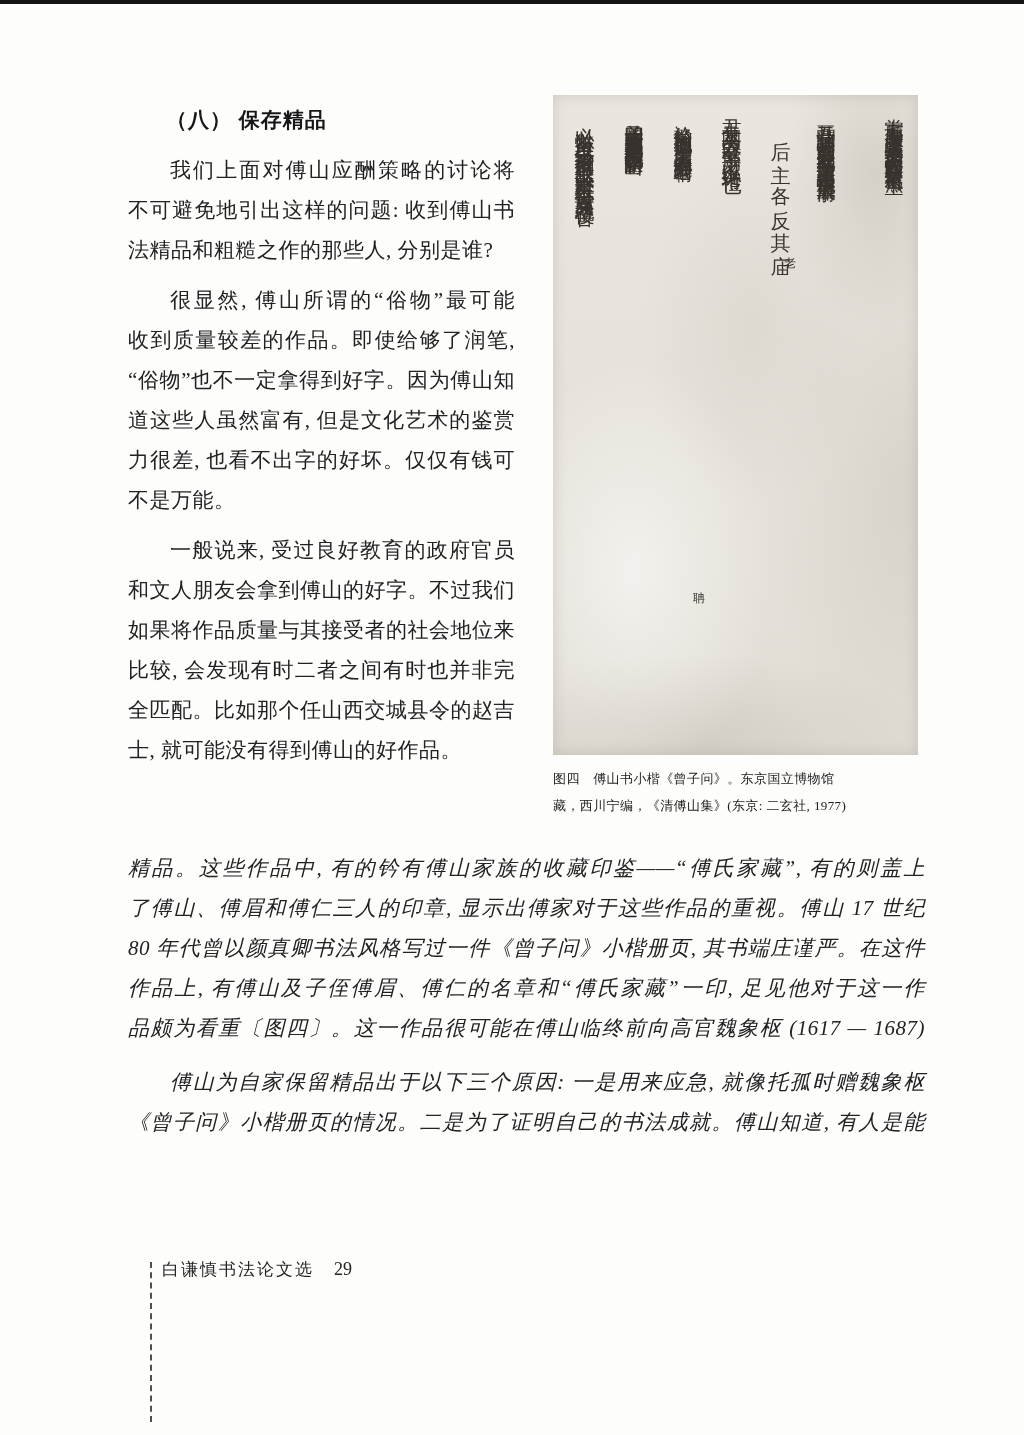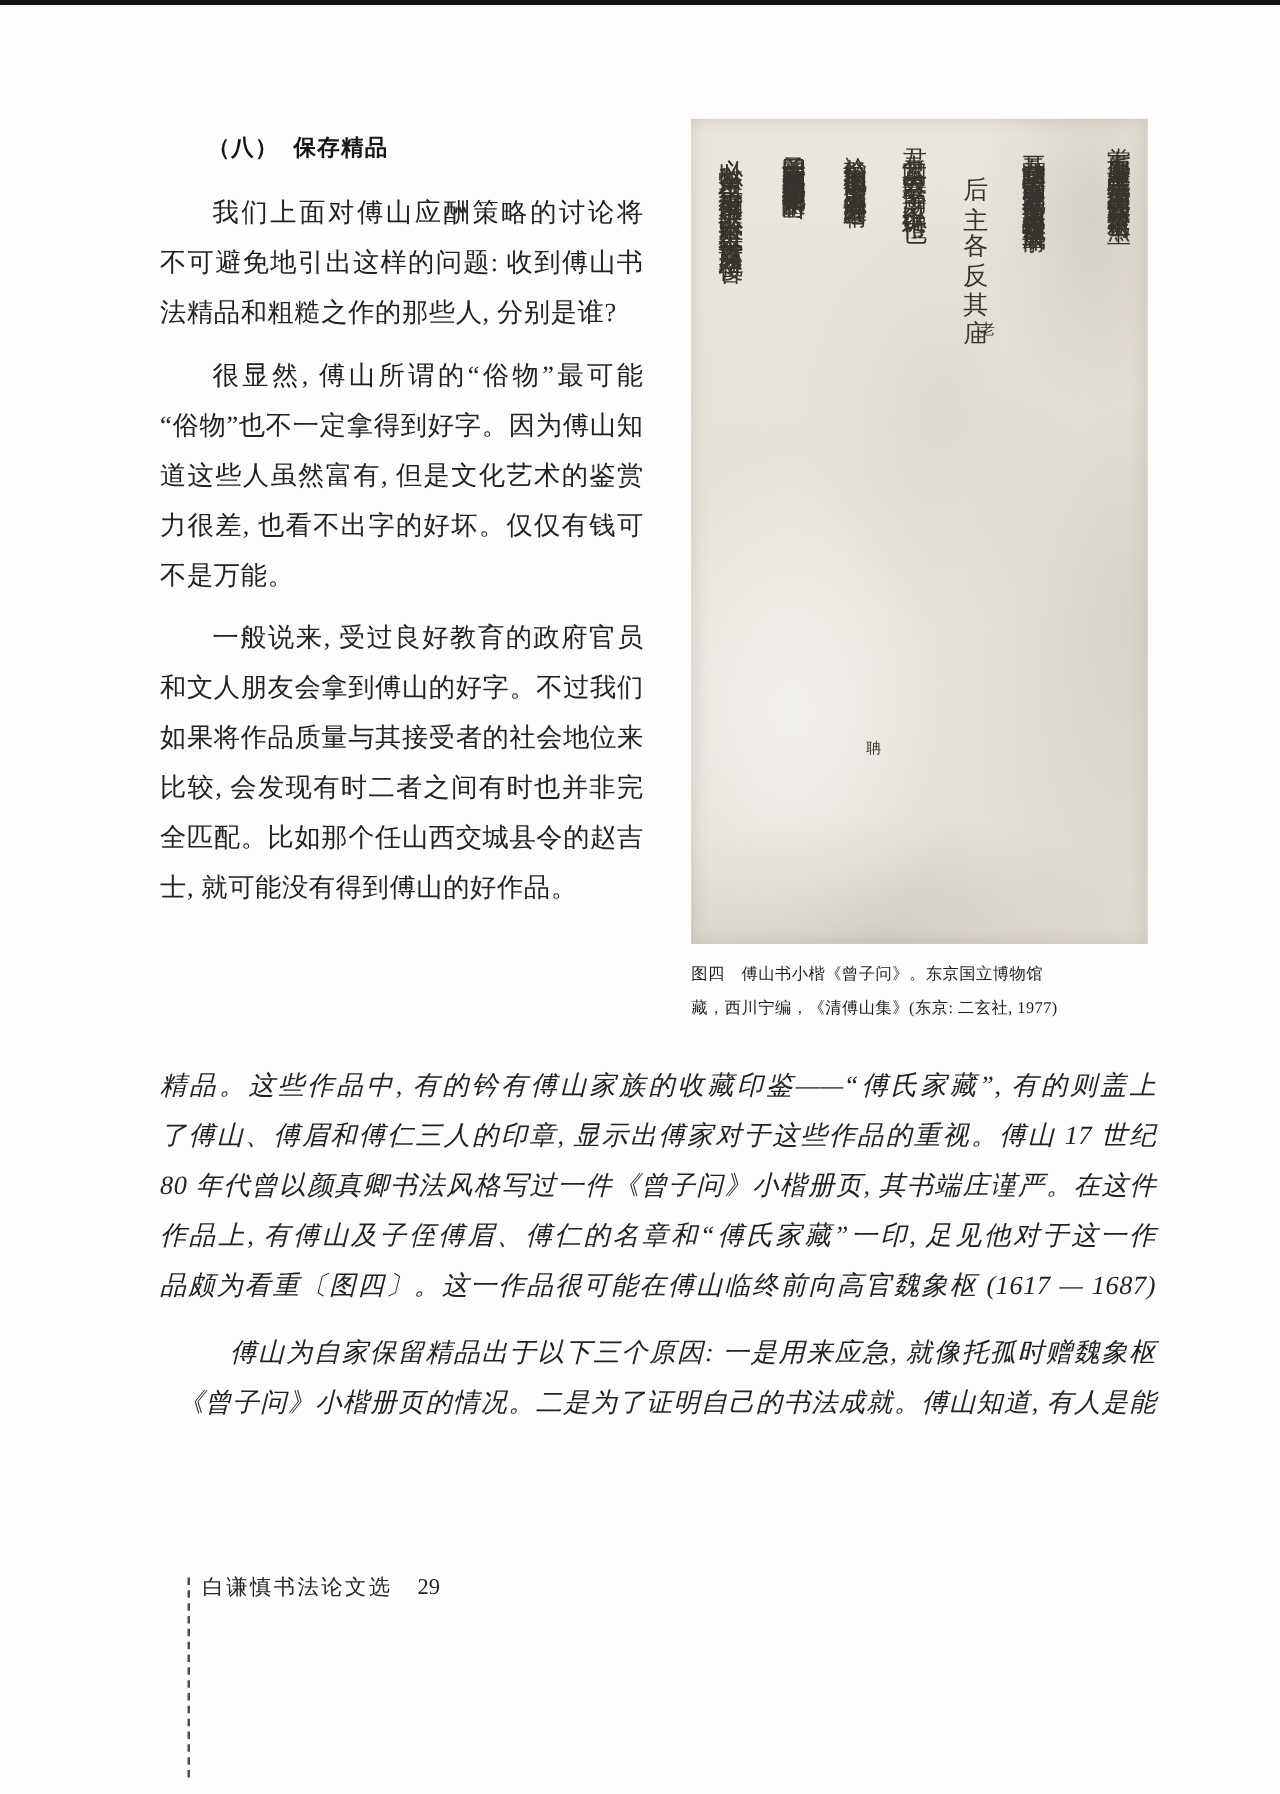--- a/index.html
+++ b/index.html
@@ -6,38 +6,38 @@
   body{
     width:1024px;height:1435px;position:relative;background:#fdfdfc;
     font-family:"Liberation Serif","DejaVu Serif",serif;color:#1f1e1d;
     overflow:hidden;
   }
   .top-edge{position:absolute;left:0;top:0;width:1024px;height:4px;background:#141414;}
 
   
   .narrow-block{position:absolute;left:128px;top:100px;width:387px;}
   .heading{
-    font-family:Liberation Mono, monospace;font-weight:700;
-    font-size:18px;line-height:40px;padding-left:38px;letter-spacing:1px;color:#161616;
+    font-family:Liberation Sans, sans-serif;font-weight:700;
+    font-size:21px;line-height:40px;padding-left:38px;letter-spacing:1px;color:#161616;
   }
   .para{margin-top:10px;}
   .para:first-of-type{margin-top:2px;}
   .tline{
     font-size:21px;line-height:40px;height:40px;white-space:nowrap;
     text-align:justify;text-align-last:justify;letter-spacing:.5px;color:#222;
   }
   .narrow-block .tline{white-space:normal;}
   .wide-block .tline{white-space:normal;font-style:italic;}
   .tline.ind{text-indent:42px;}
   .tline.end{text-align-last:left;}
   .tline sup{font-size:12px;vertical-align:super;line-height:0;}
 
   
   .wide-block{position:absolute;left:128px;top:846px;width:797px;}
-  .wide-block .para + .para{margin-top:14px;margin-left:14px;}
+  .wide-block .para + .para{margin-top:14px;}
 
   
   .figure-photo{
     position:absolute;left:553px;top:95px;width:365px;height:660px;
     background-color:var(--paper,#e8e4dd);
     background-image:
       radial-gradient(ellipse 130px 220px at 88% 12%, rgba(168,160,146,.30), transparent 70%),
       radial-gradient(ellipse 180px 420px at 96% 60%, rgba(172,164,150,.22), transparent 75%),
       radial-gradient(ellipse 200px 300px at 22% 72%, rgba(255,255,255,.55), transparent 70%),
       radial-gradient(ellipse 160px 260px at 55% 35%, rgba(178,170,157,.18), transparent 70%),
@@ -82,20 +82,21 @@
 <div class="narrow-block">
   <div class="heading">（八） 保存精品</div>
 
 <div class="para">
       <div class="tline ind">我们上面对傅山应酬策略的讨论将</div>
       <div class="tline">不可避免地引出这样的问题: 收到傅山书</div>
       <div class="tline end">法精品和粗糙之作的那些人, 分别是谁?</div>
     </div>
     <div class="para">
       <div class="tline ind">很显然, 傅山所谓的“俗物”最可能</div>
+      <div class="tline">收到质量较差的作品。即使给够了润笔,</div>
       <div class="tline">“俗物”也不一定拿得到好字。因为傅山知</div>
       <div class="tline">道这些人虽然富有, 但是文化艺术的鉴赏</div>
       <div class="tline">力很差, 也看不出字的好坏。仅仅有钱可</div>
       <div class="tline end">不是万能。</div>
     </div>
     <div class="para">
       <div class="tline ind">一般说来, 受过良好教育的政府官员</div>
       <div class="tline">和文人朋友会拿到傅山的好字。不过我们</div>
       <div class="tline">如果将作品质量与其接受者的社会地位来</div>
       <div class="tline">比较, 会发现有时二者之间有时也并非完</div>

